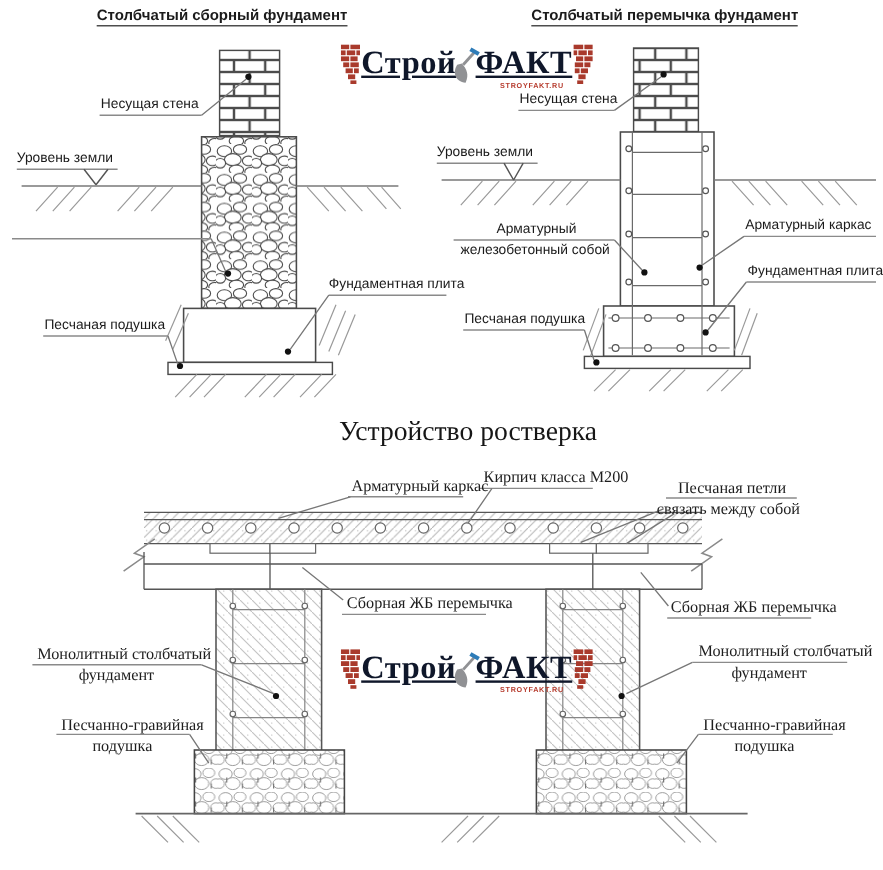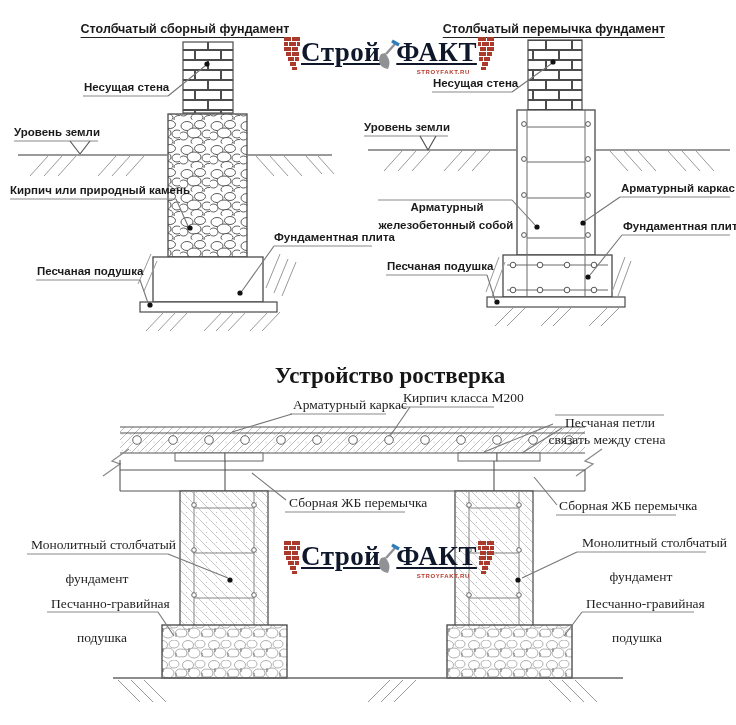--- a/index.html
+++ b/index.html
@@ -1,23 +1,23 @@
 <!DOCTYPE html>
 <html><head>
 <meta charset="utf-8">
 <style>
   html,body{margin:0;padding:0;background:#fff;}
   .canvas{position:relative;width:736px;height:725px;background:#ffffff;overflow:hidden;}
   svg.linework{position:absolute;left:0;top:0;}
   .lbl{position:absolute;white-space:nowrap;color:#1b1b1b;
-       font-family:"Liberation Sans",sans-serif;font-size:11.5px;font-weight:700;line-height:1.05;}
+       font-family:"Liberation Sans",sans-serif;font-size:11.5px;font-weight:400;line-height:1.05;}
   .ser{font-family:"Liberation Serif",serif;font-size:13.5px;font-weight:400;color:#1e1e1e;}
-  .ctr{transform:translateX(-50%);margin-top:16px;}
+  .ctr{transform:translateX(-50%);}
   .title{font-size:12.5px;font-weight:700;border-bottom:1.6px solid #222;padding-bottom:1px;}
-  .btitle{font-family:"Liberation Serif",serif;font-size:23px;font-weight:700;color:#161616;}
+  .btitle{font-family:"Liberation Serif",serif;font-size:23px;font-weight:400;color:#161616;}
   .logo{position:absolute;display:flex;align-items:flex-start;}
   .logo-text{font-family:"Liberation Serif",serif;font-size:27px;line-height:1.15;font-weight:700;
              color:#0f172a;letter-spacing:.5px;text-decoration:underline;}
   .logo-url{position:absolute;right:24px;bottom:-2px;font-size:6px;font-weight:700;color:#b63b2d;
             font-family:"Liberation Sans",sans-serif;letter-spacing:.6px;}
   .shovel{margin:2px -4px 0 -4px;}
 </style>
 </head>
 <body>
 
@@ -223,38 +223,37 @@
           <circle cx="518" cy="580" r="2.6"></circle>
     </g>
   </g>
 </svg>
 
   <div class="lbl title ctr" style="left:185px;top:7px;">Столбчатый сборный фундамент</div>
   <div class="lbl title ctr" style="left:554px;top:7px;">Столбчатый перемычка фундамент</div>
 
   <div class="lbl" style="left:84px;top:81px;">Несущая стена</div>
   <div class="lbl" style="left:14px;top:126px;">Уровень земли</div>
-  <div class="lbl" style="left:10px;top:184px;">Кирпич или природный камень</div>
   <div class="lbl" style="left:274px;top:231px;">Фундаментная плита</div>
   <div class="lbl" style="left:37px;top:265px;">Песчаная подушка</div>
 
   <div class="lbl" style="left:433px;top:77px;">Несущая стена</div>
   <div class="lbl" style="left:364px;top:121px;">Уровень земли</div>
   <div class="lbl ctr" style="left:447px;top:185px;">Арматурный</div>
   <div class="lbl ctr" style="left:446px;top:203px;">железобетонный собой</div>
   <div class="lbl" style="left:621px;top:182px;">Арматурный каркас</div>
   <div class="lbl" style="left:623px;top:220px;">Фундаментная плита</div>
   <div class="lbl" style="left:387px;top:260px;">Песчаная подушка</div>
 
   <div class="lbl btitle ctr" style="left:390px;top:348px;">Устройство ростверка</div>
 
   <div class="lbl ser" style="left:293px;top:398px;">Арматурный каркас</div>
   <div class="lbl ser" style="left:403px;top:391px;">Кирпич класса М200</div>
   <div class="lbl ser ctr" style="left:610px;top:400px;">Песчаная петли</div>
-  <div class="lbl ser ctr" style="left:607px;top:417px;">связать между стена</div>
+  <div class="lbl ser ctr" style="left:607px;top:417px;">связать между собой</div>
   <div class="lbl ser" style="left:289px;top:496px;">Сборная ЖБ перемычка</div>
   <div class="lbl ser" style="left:559px;top:499px;">Сборная ЖБ перемычка</div>
   <div class="lbl ser" style="left:31px;top:538px;">Монолитный столбчатый</div>
   <div class="lbl ser ctr" style="left:97px;top:556px;">фундамент</div>
   <div class="lbl ser" style="left:582px;top:536px;">Монолитный столбчатый</div>
   <div class="lbl ser ctr" style="left:641px;top:554px;">фундамент</div>
   <div class="lbl ser" style="left:51px;top:597px;">Песчанно-гравийная</div>
   <div class="lbl ser ctr" style="left:102px;top:615px;">подушка</div>
   <div class="lbl ser" style="left:586px;top:597px;">Песчанно-гравийная</div>
   <div class="lbl ser ctr" style="left:637px;top:615px;">подушка</div>

